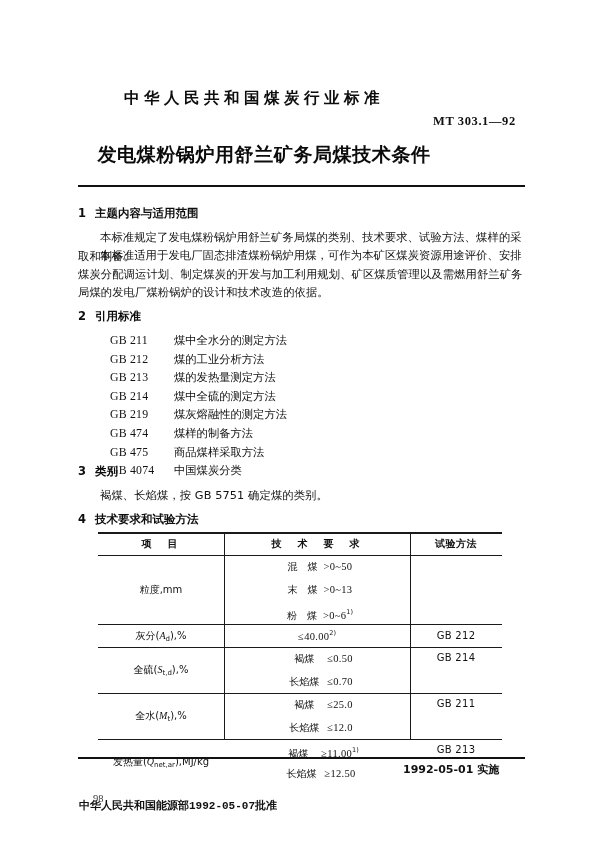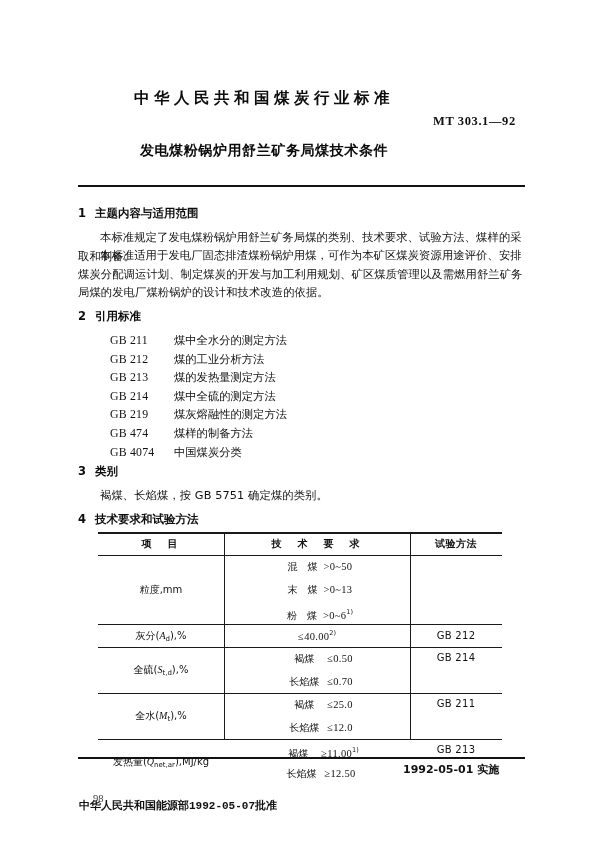--- a/index.html
+++ b/index.html
@@ -20,21 +20,21 @@
     position: absolute;
     left: 0; top: 0;
     width: 600px;
     height: 848px;
     box-sizing: border-box;
   }
 
   
   .masthead {
     position: absolute;
-    left: 78px;
+    left: 68px;
     top: 88px;
     width: 372px;
     text-align: center;
   }
   .org-line {
     font-family: "DejaVu Sans", "Liberation Sans", sans-serif;
     font-size: 15.5px;
     font-weight: bold;
     letter-spacing: 4.5px;
     color: #0d0d0d;
@@ -52,21 +52,21 @@
     white-space: nowrap;
   }
 
   .doc-title {
     position: absolute;
     left: 78px;
     top: 142px;
     width: 372px;
     text-align: center;
     font-family: "DejaVu Sans", "Liberation Sans", sans-serif;
-    font-size: 14px;
+    font-size: 19px;
     font-weight: bold;
     letter-spacing: 0.6px;
     color: #0b0b0b;
     white-space: nowrap;
   }
 
   .rule-top {
     position: absolute;
     left: 78px;
     top: 185px;
@@ -289,20 +289,23 @@
       <span class="ref-code">GB 213</span><span class="ref-title">煤的发热量测定方法</span>
     </div>
     <div class="ref-item">
       <span class="ref-code">GB 214</span><span class="ref-title">煤中全硫的测定方法</span>
     </div>
     <div class="ref-item">
       <span class="ref-code">GB 219</span><span class="ref-title">煤灰熔融性的测定方法</span>
     </div>
     <div class="ref-item">
       <span class="ref-code">GB 474</span><span class="ref-title">煤样的制备方法</span>
+    </div>
+    <div class="ref-item">
+      <span class="ref-code">GB 475</span><span class="ref-title">商品煤样采取方法</span>
     </div>
     <div class="ref-item">
       <span class="ref-code">GB 4074</span><span class="ref-title" style="">中国煤炭分类</span>
     </div>
   </div>
 
   <div class="section-head" style="left:78px; top:464px;">
     <span class="num">3</span><span>类别</span>
   </div>
 

